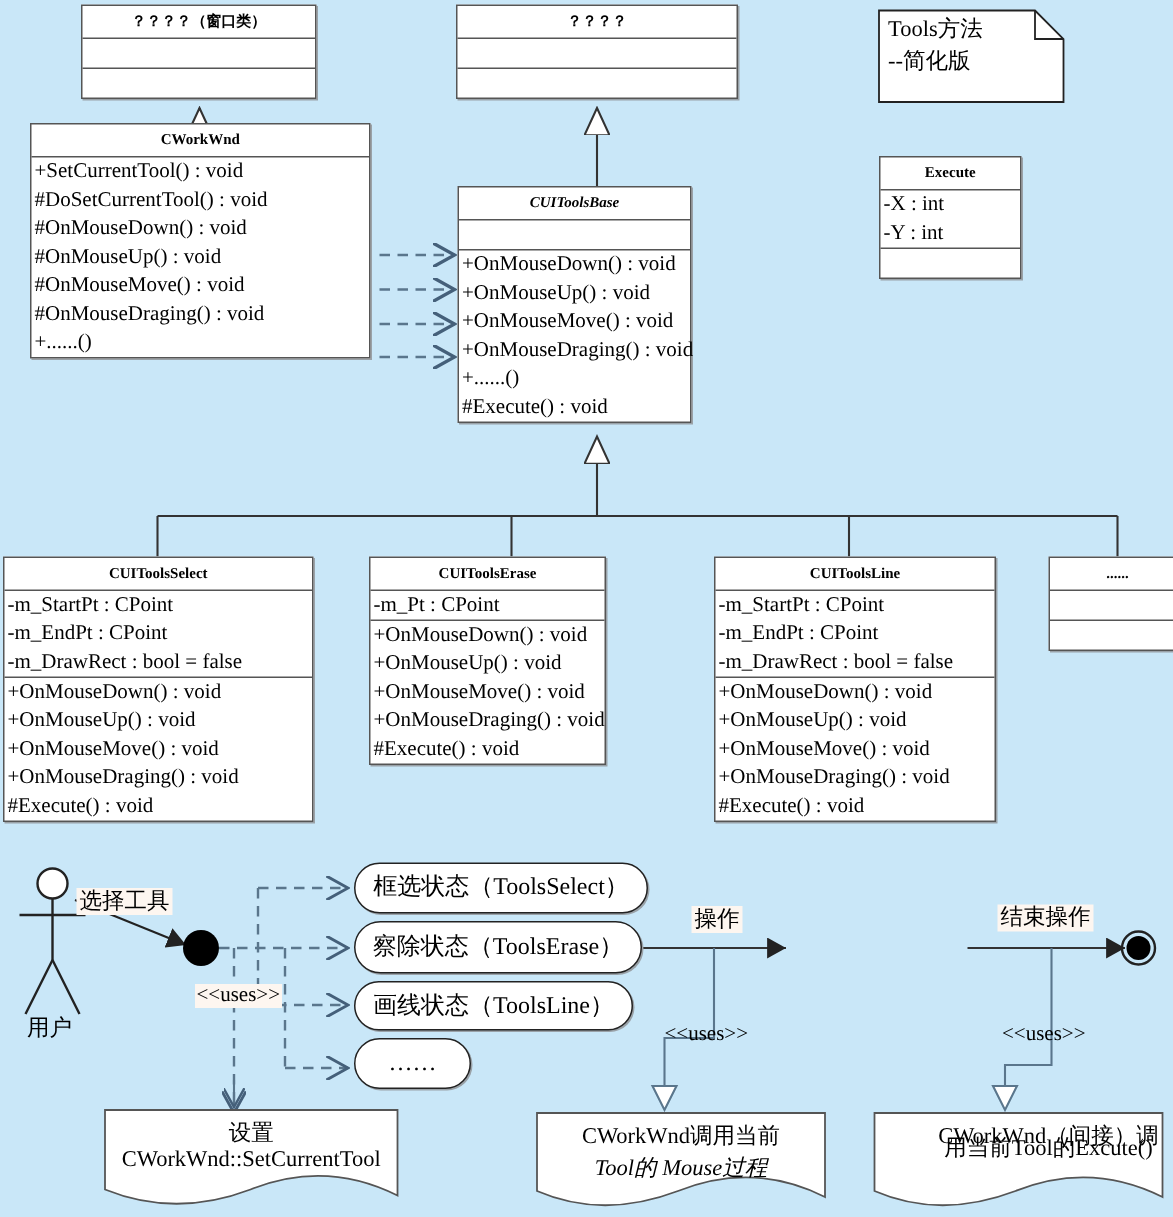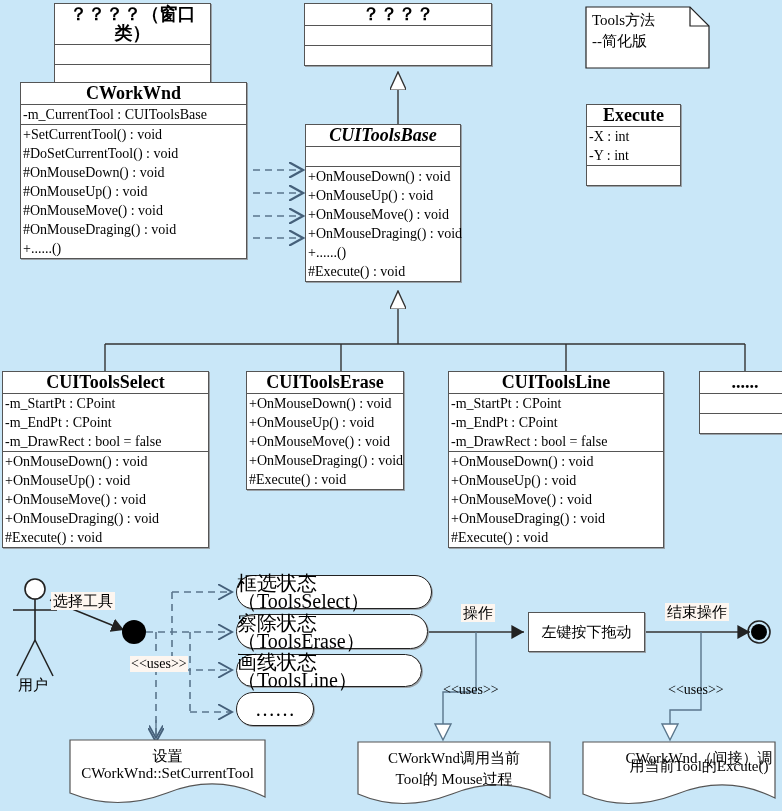--- a/index.html
+++ b/index.html
@@ -18,21 +18,21 @@
   .cls{
     position:absolute;
     background:#ffffff;
     border:1px solid #555;
     box-sizing:border-box;
     box-shadow:1px 1px 0 #9aa2a8;
   }
   .cls .sec{border-top:1px solid #555;}
   .cls .sec:first-child{border-top:none;}
   .cls .name{
-    text-align:center;font-weight:bold;font-size:18px;line-height:19px;
+    text-align:center;font-weight:bold;font-size:10px;line-height:19px;
     padding:1px 4px;
   }
   .cls .name.italic{font-style:italic;}
   .cls .row{
     font-size:14px;line-height:19px;padding:0 2px 0 2px;white-space:nowrap;
   }
   .cls .empty{height:19px;}
 
   
   .note{
@@ -41,21 +41,21 @@
     box-sizing:border-box;
     padding:3px 6px;
   }
   .note .inner{position:relative;z-index:2;}
 
   
   .uc{
     position:absolute;background:#fff;border:1.5px solid #222;
     border-radius:18px;
     display:flex;align-items:center;justify-content:center;
-    font-size:20px;line-height:18px;
+    font-size:16px;line-height:18px;
     box-sizing:border-box;
     box-shadow:1px 1px 0 #9aa2a8;
   }
 
   
   .act{
     position:absolute;background:#fff;border:1px solid #555;
     display:flex;align-items:center;justify-content:center;
     font-size:15px;box-sizing:border-box;
     box-shadow:1px 1px 0 #9aa2a8;
@@ -203,23 +203,20 @@
     <div class="sec">
         <div class="empty"></div>
       </div>
   </div>
 
   <div class="cls" style="left:20px;top:82px;width:227px;">
     <div class="sec">
         <div class="name">CWorkWnd</div>
       </div>
     <div class="sec">
-      <div class="row">-m_CurrentTool : CUIToolsBase</div>
-    </div>
-    <div class="sec">
       <div class="row">+SetCurrentTool() : void</div>
       <div class="row">#DoSetCurrentTool() : void</div>
       <div class="row">#OnMouseDown() : void</div>
       <div class="row">#OnMouseUp() : void</div>
       <div class="row">#OnMouseMove() : void</div>
       <div class="row">#OnMouseDraging() : void</div>
       <div class="row">+......()</div>
     </div>
   </div>
 
@@ -281,29 +278,32 @@
       <div class="row">+OnMouseDraging() : void</div>
       <div class="row">#Execute() : void</div>
     </div>
   </div>
 
   <div class="cls" style="left:246px;top:371px;width:158px;">
     <div class="sec">
         <div class="name">CUIToolsErase</div>
       </div>
     <div class="sec">
+      <div class="row">-m_Pt : CPoint</div>
+    </div>
+    <div class="sec">
       <div class="row">+OnMouseDown() : void</div>
       <div class="row">+OnMouseUp() : void</div>
       <div class="row">+OnMouseMove() : void</div>
       <div class="row">+OnMouseDraging() : void</div>
       <div class="row">#Execute() : void</div>
     </div>
   </div>
 
-  <div class="cls" style="left:448px;top:371px;width:216px;">
+  <div class="cls" style="left:476px;top:371px;width:188px;">
     <div class="sec">
         <div class="name">CUIToolsLine</div>
       </div>
     <div class="sec">
       <div class="row">-m_StartPt : CPoint</div>
       <div class="row">-m_EndPt : CPoint</div>
       <div class="row">-m_DrawRect : bool = false</div>
     </div>
     <div class="sec">
       <div class="row">+OnMouseDown() : void</div>
@@ -329,30 +329,29 @@
   <div class="note" style="left:586px;top:7px;width:123px;height:61px;background:transparent;">
     <div class="inner">Tools方法</div>
     <div class="inner">--简化版</div>
   </div>
 
   <div class="uc" style="left:236px;top:575px;width:196px;height:34px;">框选状态（ToolsSelect）</div>
   <div class="uc" style="left:236px;top:614px;width:192px;height:35px;">察除状态（ToolsErase）</div>
   <div class="uc" style="left:236px;top:654px;width:186px;height:33px;">画线状态（ToolsLine）</div>
   <div class="uc" style="left:236px;top:692px;width:78px;height:34px;">……</div>
 
-  <div class="act" style="left:528px;top:612px;width:117px;height:40px;">左键按下拖动</div>
 
   <div class="wnote" style="left:70px;top:742px;width:195px;height:60px;">
     <div class="txt">设置</div>
     <div class="txt" style="top:21px;">CWorkWnd::SetCurrentTool</div>
   </div>
 
   <div class="wnote" style="left:358px;top:744px;width:192px;height:60px;">
     <div class="txt">CWorkWnd调用当前</div>
-    <div class="txt" style="top:25px;">Tool的 Mouse过程</div>
+    <div class="txt" style="top:25px;font-style:italic;">Tool的 Mouse过程</div>
   </div>
 
   <div class="wnote" style="left:583px;top:744px;width:192px;height:60px;margin-left:20px;">
     <div class="txt">CWorkWnd（间接）调</div>
     <div class="txt" style="top:12px;">用当前Tool的Excute()</div>
   </div>
 
   <div class="lbl" style="left:51px;top:592px;">选择工具</div>
   <div class="actorlbl" style="left:18px;top:676px;">用户</div>
   <div class="stereo" style="left:130px;top:656px;">&lt;&lt;uses&gt;&gt;</div>

